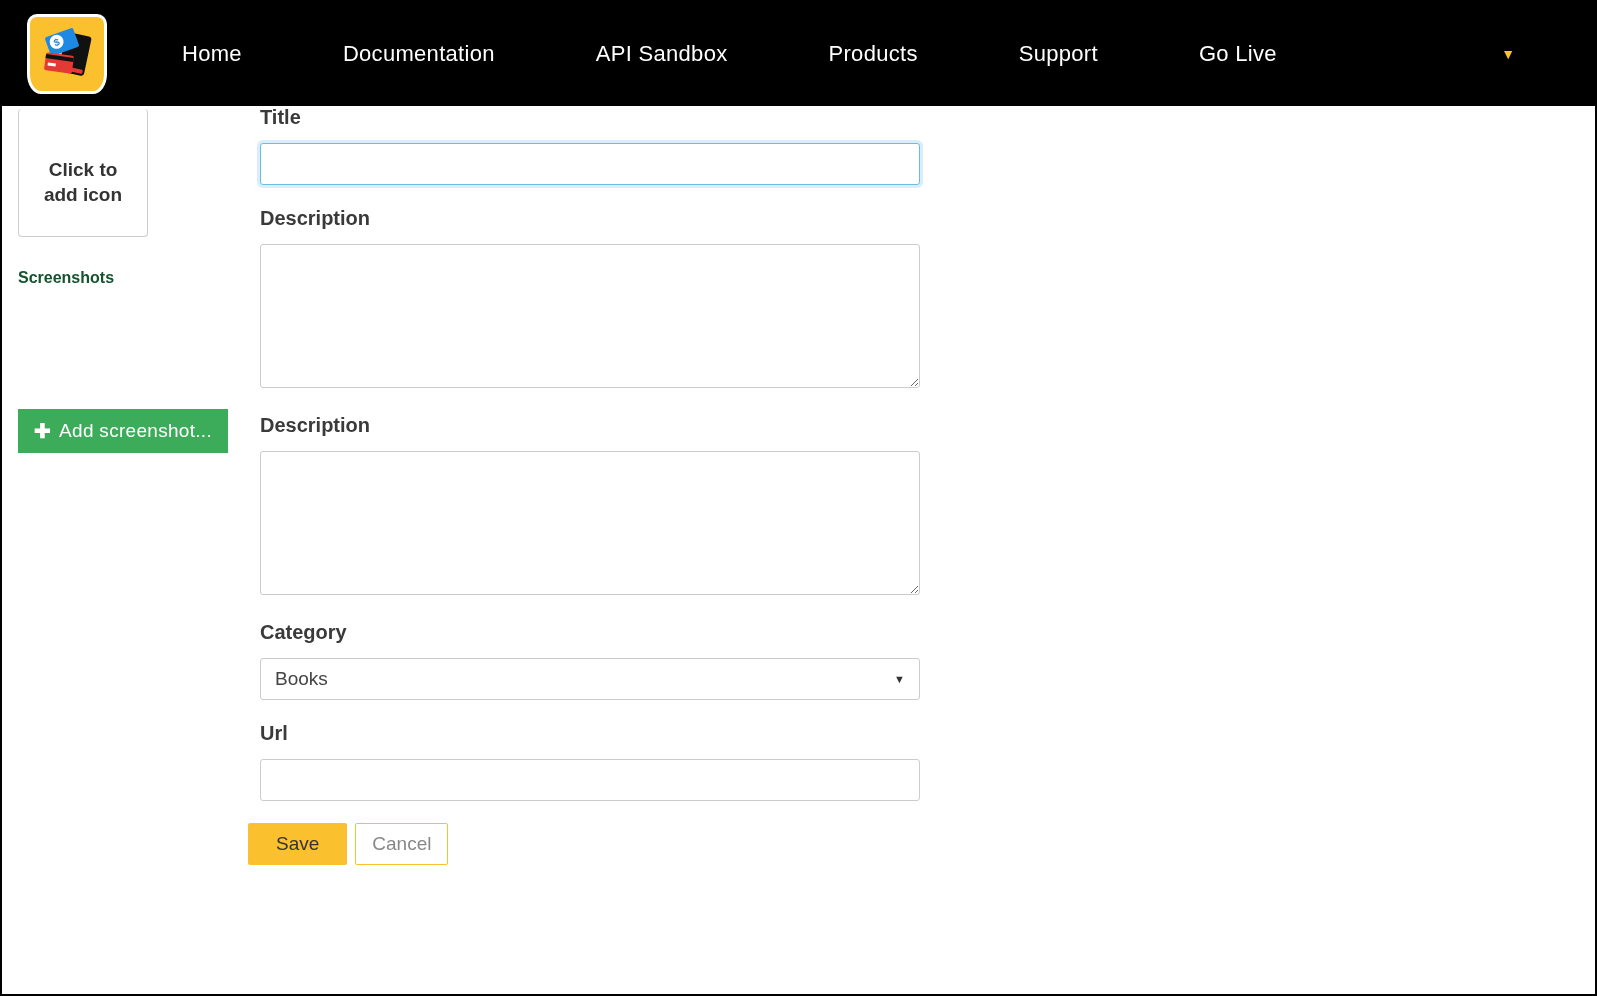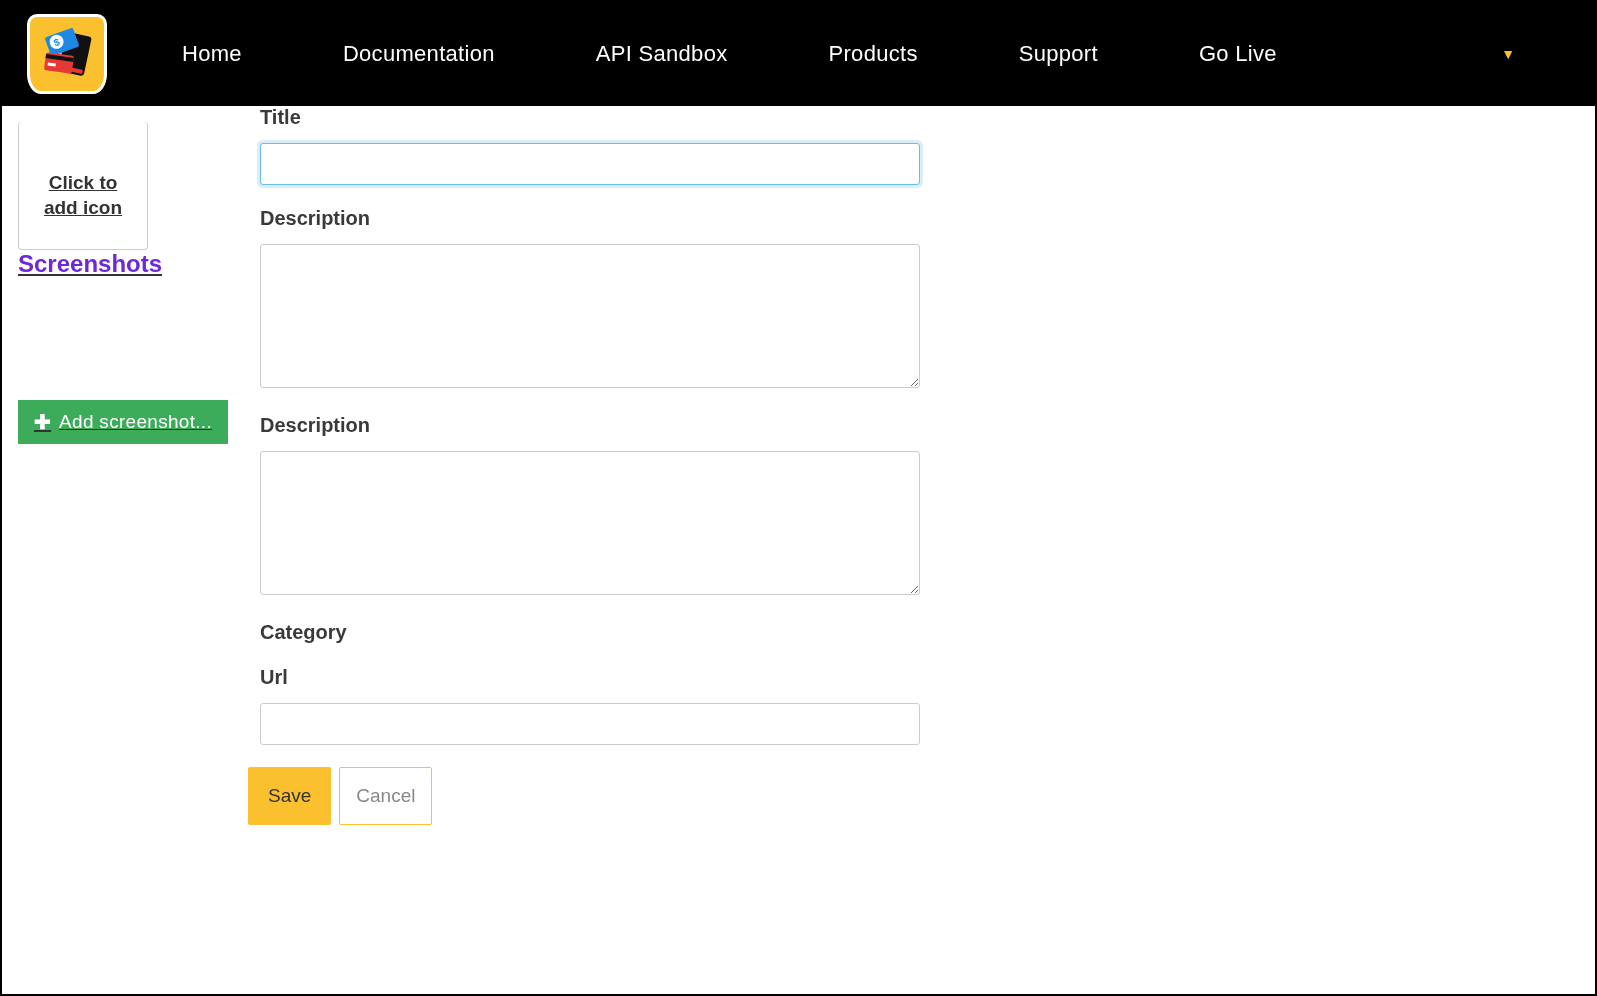--- a/index.html
+++ b/index.html
@@ -63,44 +63,44 @@
       font-size: 14px;
     }
     
     
     .main {
       display: flex;
       padding: 0 0 0 16px;
     }
     .sidebar {
       width: 230px;
-      padding-top: 16px;
-      text-decoration: underline;
+      padding-top: 3px;
     }
     .icon-drop {
       width: 130px;
       height: 128px;
       border: 1px solid #ccc;
       border-radius: 4px;
       border-top: none;
       display: flex;
       align-items: flex-end;
       justify-content: center;
       text-align: center;
       padding: 10px 14px 28px 14px;
       font-size: 19px;
       font-weight: 600;
       color: #333;
       line-height: 1.35;
       cursor: pointer;
     }
     .screenshots-label {
-      font-size: 24px;
+      font-size: 16px;
       font-weight: 700;
-      color: #6d28d9;
+      color: #14532d;
+      margin-top: 32px;
     }
     .add-screenshot-btn {
       margin-top: 122px;
       width: 210px;
       height: 44px;
       background: #3cab5a;
       color: #fff;
       border: none;
       font-size: 19px;
       font-weight: 500;
@@ -182,31 +182,31 @@
     }
     .form-actions {
       display: flex;
       gap: 8px;
       margin-top: 22px;
     }
     .btn-save {
       background: #fbc02d;
       color: #333;
       border: none;
-      padding: 10px 20px;
+      padding: 10px 28px;
       font-size: 19px;
       font-weight: 500;
       cursor: pointer;
       border-radius: 2px;
     }
     .btn-cancel {
       background: #fff;
       color: #888;
       border: 1px solid #fbc02d;
-      padding: 17px 16px;
+      padding: 9px 16px;
       font-size: 19px;
       font-weight: 500;
       cursor: pointer;
       border-radius: 2px;
     }
   </style>
 </head>
 <body>
 
 <div class="page-wrapper">
@@ -257,20 +257,23 @@
         <textarea class="form-textarea" style=""></textarea>
       </div>
 
       <div class="form-group">
         <label class="form-label">Description</label>
         <textarea class="form-textarea" style=""></textarea>
       </div>
 
       <div class="form-group">
         <label class="form-label">Category</label>
+        <div class="form-select">
+          <span>Books</span>
+        </div>
       </div>
 
       <div class="form-group">
         <label class="form-label">Url</label>
         <input type="text" class="form-input" value="" style="">
       </div>
 
       <div class="form-actions">
         <button class="btn-save">Save</button>
         <button class="btn-cancel">Cancel</button>

